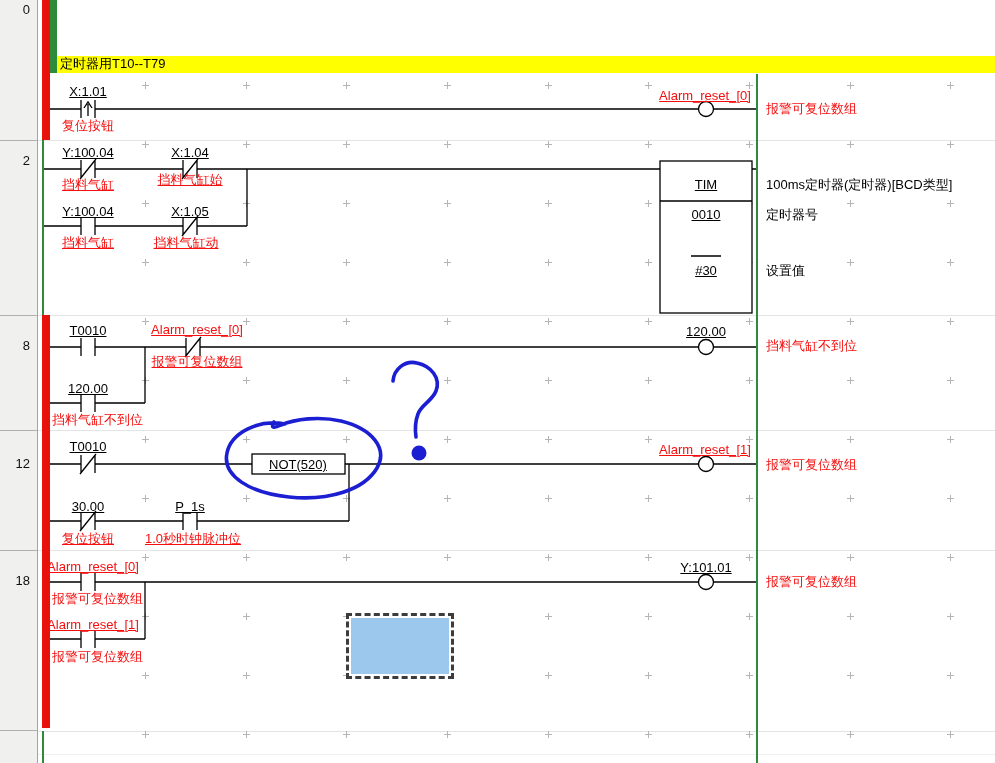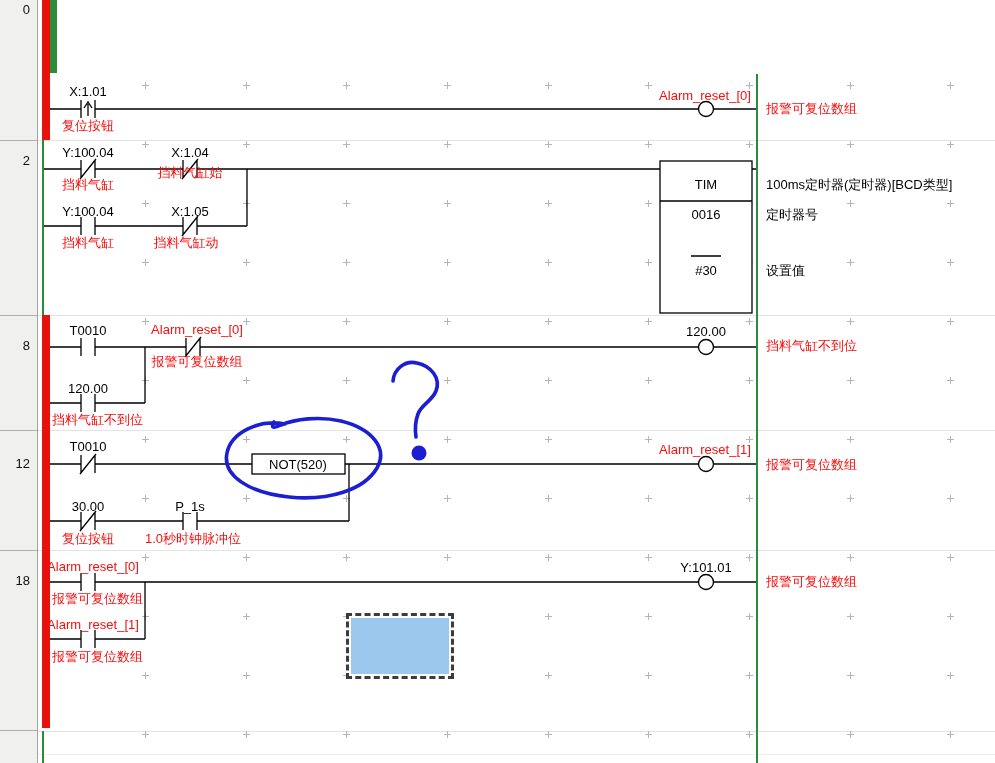--- a/index.html
+++ b/index.html
@@ -1,20 +1,20 @@
 <!DOCTYPE html>
 <html><head>
 <meta charset="utf-8">
 <style>
   html,body{margin:0;padding:0;background:#fff;}
   .screen{position:relative;width:995px;height:763px;background:#ffffff;overflow:hidden;
           font-family:"Liberation Sans","DejaVu Sans",sans-serif;font-size:13px;color:#000;}
   .abs{position:absolute;}
   .t{position:absolute;font-size:13px;line-height:15px;white-space:nowrap;}
-  .ctr{transform:translateX(-50%);}
+  .ctr{transform:translateX(-50%);text-decoration:underline;}
   .red{color:#f50f0f;}
   .gutter{position:absolute;left:0;top:0;width:37px;height:763px;background:#f0f0ef;border-right:1px solid #a3a3a3;}
   .gutter-div{position:absolute;left:0;width:37px;height:1px;background:#b0b0b0;}
   .rungnum{position:absolute;left:0;width:30px;text-align:right;font-size:13px;color:#111;}
   .sep{position:absolute;left:38px;width:957px;height:1px;background:#e4e4e4;}
   .redbar{position:absolute;left:42px;width:8px;background:#e8120c;}
   .greenstrip{position:absolute;background:#2c8c3c;}
   .banner{position:absolute;left:57px;width:938px;background:#ffff00;overflow:hidden;}
   .griddot{position:absolute;width:7px;height:7px;
      background:linear-gradient(#b5b5b5,#b5b5b5) center/7px 1px no-repeat,
@@ -236,36 +236,39 @@
       <path d="M757 74 V763"></path>
       <path d="M43 140 V315"></path>
       <path d="M43 731 V763"></path>
     </g>
   </svg>
 
   <div class="redbar" style="top:0;height:140px"></div>
   <div class="redbar" style="top:315px;height:413px"></div>
   <div class="greenstrip" style="left:50px;top:0;width:7px;height:73px"></div>
 
+  <div class="banner" style="top:56px;height:17px">
+    <div class="t" style="left:3px;top:0px">定时器用T10--T79</div>
+  </div>
 
   <div class="t ctr" style="left:88px;top:84px">X:1.01</div>
   <div class="t red" style="left:62px;top:118px">复位按钮</div>
   <div class="t ctr red" style="left:705px;top:88px">Alarm_reset_[0]</div>
   <div class="t red" style="left:766px;top:101px">报警可复位数组</div>
 
   <div class="t ctr" style="left:88px;top:145px">Y:100.04</div>
   <div class="t ctr" style="left:190px;top:145px">X:1.04</div>
   <div class="t ctr red" style="left:88px;top:177px">挡料气缸</div>
-  <div class="t ctr red" style="left:190px;top:165px">挡料气缸始</div>
+  <div class="t ctr red" style="left:190px;top:172px">挡料气缸始</div>
   <div class="t ctr" style="left:88px;top:204px">Y:100.04</div>
   <div class="t ctr" style="left:190px;top:204px">X:1.05</div>
   <div class="t ctr red" style="left:88px;top:235px">挡料气缸</div>
   <div class="t ctr red" style="left:186px;top:235px">挡料气缸动</div>
   <div class="t ctr" style="left:706px;top:177px">TIM</div>
-  <div class="t ctr" style="left:706px;top:207px">0016</div>
+  <div class="t ctr" style="left:706px;top:207px">0010</div>
   <div class="t ctr" style="left:706px;top:263px">#30</div>
   <div class="t" style="left:766px;top:177px">100ms定时器(定时器)[BCD类型]</div>
   <div class="t" style="left:766px;top:207px">定时器号</div>
   <div class="t" style="left:766px;top:263px">设置值</div>
 
   <div class="t ctr" style="left:88px;top:323px">T0010</div>
   <div class="t ctr red" style="left:197px;top:322px">Alarm_reset_[0]</div>
   <div class="t ctr red" style="left:197px;top:354px">报警可复位数组</div>
   <div class="t ctr" style="left:88px;top:381px">120.00</div>
   <div class="t red" style="left:52px;top:412px">挡料气缸不到位</div>

